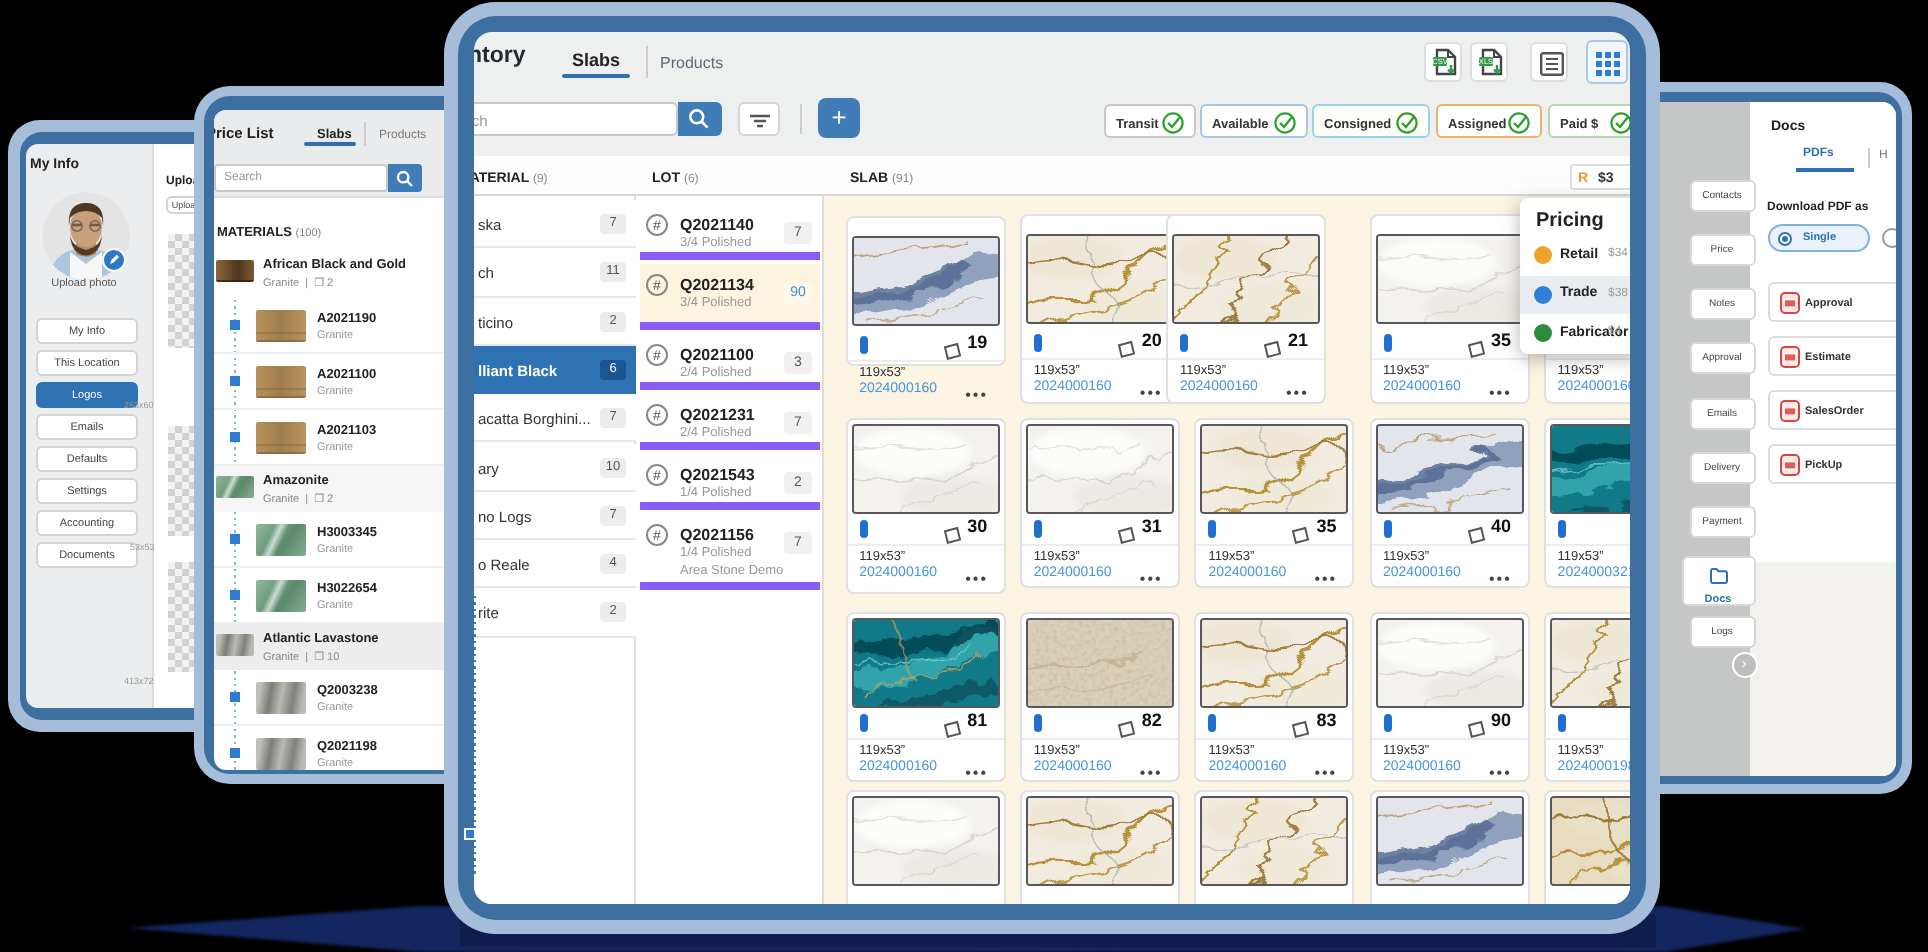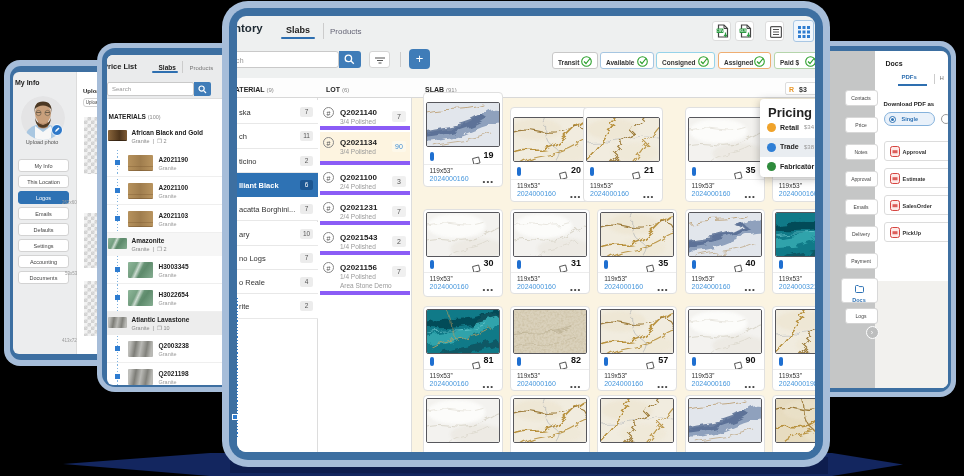--- a/index.html
+++ b/index.html
@@ -466,21 +466,21 @@
         </div>
         <div class="lrow" style="top:241px;height:38px;">
           <div class="lhash">#</div>
           <div class="lcode">Q2021156</div>
           <div class="lsub">1/4 Polished</div>
           <div class="lbadge" style="">7</div>
           <div class="lsub" style="top:25px">Area Stone Demo</div>
         </div>
       </div>
   <div id="slabs" class="a" style="left:0;top:0">
-        <div class="scard" style="left:185.6px;top:76px;height:95px">
+        <div class="scard" style="left:185.6px;top:92px;height:75px">
           <svg class="simg" style="top:9px" width="74" height="45" viewBox="0 0 74 46" preserveAspectRatio="none">
             <rect width="74" height="46" fill="#e2e6ec"></rect>
             <g filter="url(#w1)">
               <path d="M-6 34 C 14 26, 34 30, 52 16 S 70 6, 80 10 L 80 22 C 60 20, 44 34, 24 38 S 2 42, -6 40 Z" fill="#8095b5" opacity="0.85"></path>
               <path d="M-4 30 C 16 24, 36 26, 56 12 L 62 16 C 44 28, 22 34, -2 36 Z" fill="#51688f" opacity="0.8"></path>
               <path d="M-2 10 C 18 4, 38 10, 58 2" fill="none" stroke="#b0884e" stroke-width="1" opacity="0.7"></path>
               <path d="M8 46 C 26 40, 46 42, 66 32" fill="none" stroke="#ab854c" stroke-width="0.9" opacity="0.6"></path>
             </g>
           </svg>
           <div class="sbat" style="top:59px"></div>
@@ -726,21 +726,21 @@
               <path d="M-4 38 C 18 26, 30 44, 52 20 S 70 2, 80 6" fill="none" stroke="#b8913e" stroke-width="1.7" opacity="1"></path>
               <path d="M-2 14 C 20 6, 34 24, 56 12 S 72 26, 78 22" fill="none" stroke="#9c7a38" stroke-width="1.3" opacity="0.95"></path>
               <path d="M6 50 C 22 38, 44 42, 62 30 S 74 24, 80 26" fill="none" stroke="#b8913e" stroke-width="1.2" opacity="0.9"></path>
               <path d="M30 -2 C 36 12, 28 22, 40 30 S 46 42, 42 50" fill="none" stroke="#9aa0a8" stroke-width="0.9" opacity="0.6"></path>
             </g>
           </svg>
           <div class="sbat" style="top:50px"></div>
           <div class="scopy" style="top:49px"><svg width="10" height="9" viewBox="0 0 10 9">
               <path d="M1.5 2.6 L7.6 1 L9 6.8 L2.9 8.4 Z" fill="#fff" stroke="#555" stroke-width="1"></path>
             </svg></div>
-          <div class="snum" style="top:48px">57</div>
+          <div class="snum" style="top:48px">83</div>
           <div class="sdiv" style="top:61.5px"></div>
           <div class="sdim" style="top:64.5px">119x53”</div>
           <div class="slink" style="top:73px">2024000160</div>
           <div class="sdots" style="top:74.5px">•••</div>
         </div>
         <div class="scard" style="left:447.5px;top:290px;height:85px">
           <svg class="simg" style="top:2px" width="74" height="45" viewBox="0 0 74 46" preserveAspectRatio="none">
             <rect width="74" height="46" fill="#f3f2ef"></rect>
             <ellipse cx="30" cy="14" rx="30" ry="13" fill="#fcfcfa" opacity="0.95" filter="url(#blr)"></ellipse>
             <ellipse cx="52" cy="38" rx="28" ry="11" fill="#eae7e0" opacity="0.7" filter="url(#blr)"></ellipse>
@@ -843,21 +843,21 @@
       </div>
 
   <div class="a" style="left:0;top:282px;width:1px;height:140px;background-image:repeating-linear-gradient(#2e7cd0 0 1.2px,transparent 1.2px 3.2px)"></div>
 
   <div class="a" style="left:548px;top:66px;width:34px;height:13px;background:#fff;border:1px solid #ddd;border-radius:2px">
         <span class="b" style="position:absolute;left:3px;top:2.5px;font-size:7px;color:#e8982c">R</span>
         <span class="b" style="position:absolute;left:13px;top:2.5px;font-size:7px;color:#333">$3</span>
       </div>
 
   <div class="a" style="left:523px;top:83px;width:60px;height:78px;background:#fff;border-radius:4px 0 0 4px;box-shadow:0 2px 9px rgba(40,40,40,.35);overflow:hidden">
-   <div class="a b" style="left:8px;top:6px;font-size:13px;color:#222">Pricing</div>
+   <div class="a b" style="left:8px;top:6px;font-size:10px;color:#222">Pricing</div>
    <div class="a" style="left:0;top:19px;width:60px;height:19.5px">
           <div class="dot" style="background:#f0a32b"></div>
           <span class="pl b">Retail</span>
           <span class="pp">$34 x S</span>
         </div>
    <div class="a" style="left:0;top:38.5px;width:60px;height:19.5px;background:#e9edf1">
           <div class="dot" style="background:#2f7fd6"></div>
           <span class="pl b">Trade</span>
           <span class="pp">$38 x S</span>
         </div>

